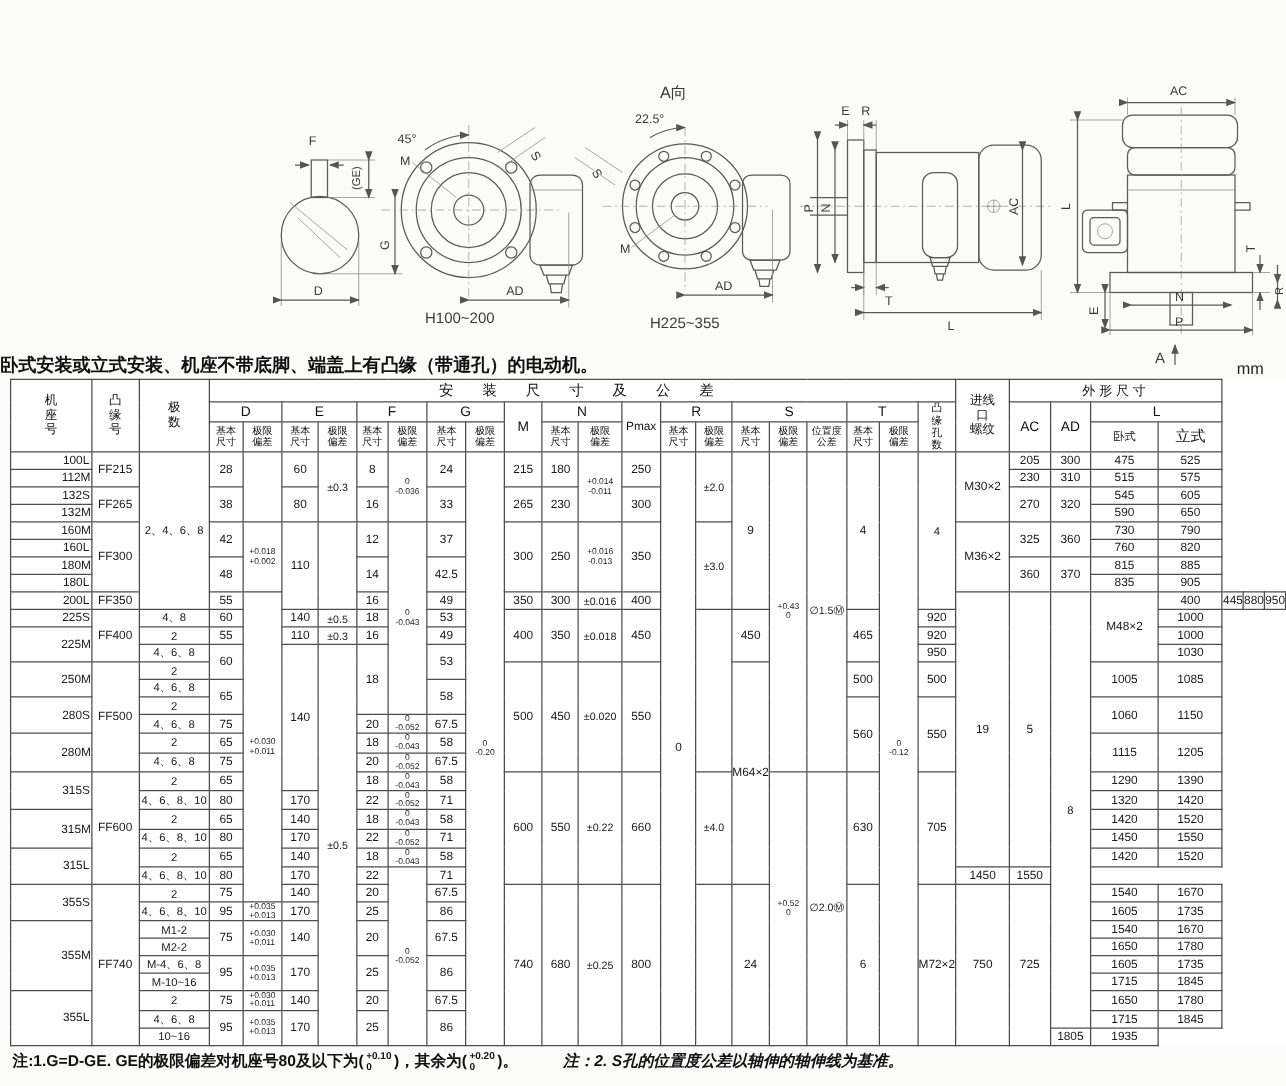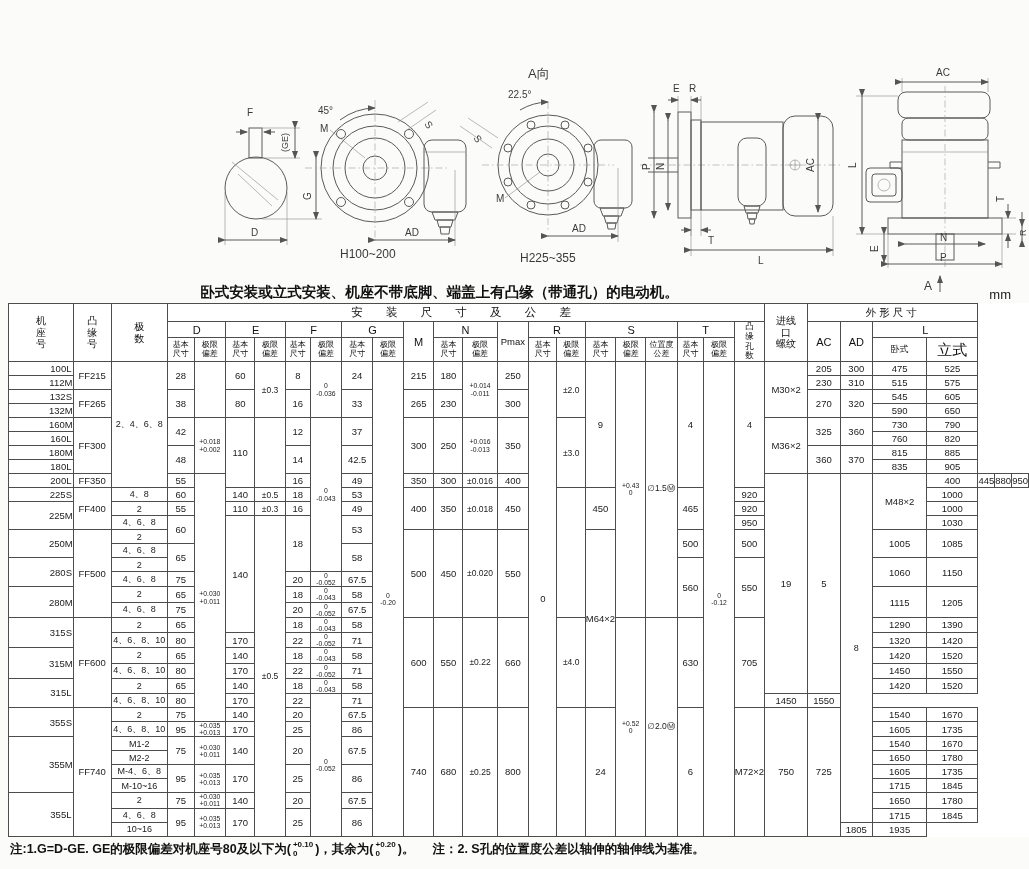--- a/index.html
+++ b/index.html
@@ -4,41 +4,41 @@
 <style>
   html,body{margin:0;padding:0;background:#fbfbfa;width:1029px;height:869px;overflow:hidden;
     font-family:"Liberation Sans","DejaVu Sans",sans-serif;color:#222;}
   #stage{position:relative;width:1029px;height:869px;background:#fbfbfa;}
   #title{position:absolute;left:56px;top:18px;font-size:18px;font-weight:bold;color:#cf1313;letter-spacing:1px;}
   #drawings{position:absolute;left:0;top:40px;width:1029px;height:262px;}
   svg text{font-family:"Liberation Sans","DejaVu Sans",sans-serif;fill:#3a3a3a;}
   .dline{stroke:#5a5a5a;stroke-width:1;fill:none;}
   .thin{stroke:#8a8a8a;stroke-width:.6;fill:none;}
   .cl{stroke:#9a9a9a;stroke-width:.6;stroke-dasharray:7 3 1.5 3;fill:none;}
-  #caption{position:absolute;left:11px;top:283px;width:857px;text-align:center;font-size:14.5px;font-weight:bold;color:#111;}
+  #caption{position:absolute;left:0;top:283px;width:857px;font-size:14.5px;font-weight:bold;color:#111;}
   #unit{position:absolute;right:18px;top:287px;font-size:13px;color:#222;}
   table#dims{position:absolute;left:8px;top:303px;border-collapse:collapse;table-layout:fixed;background:#fff;}
   #dims th,#dims td{border:1px solid #4d4d4d;padding:0;text-align:center;vertical-align:middle;overflow:hidden;}
   #dims thead th{font-weight:normal;color:#111;background:#fff;}
   .hv{white-space:pre-line;font-size:10px;line-height:1.15;}
   .grp{font-size:11px;}
   .sub{white-space:pre-line;font-size:8px;line-height:1.1;}
   .banner{font-size:11.5px;letter-spacing:10px;height:17px;}
   .outline{font-size:10.5px;letter-spacing:3px;}
   #dims tbody td{height:13px;font-size:9.5px;color:#1a1a1a;}
   #dims td.num{font-size:9.5px;}
   #dims td.t1{font-size:8.5px;}
   #dims td.t2{font-size:6.8px;line-height:1.05;white-space:pre-line;}
   #dims td.frame{font-size:9.5px;padding-left:40px;}
   #dims td.poles{font-size:9px;margin-left:37px;}
   #dims td.holes{font-size:9px;}
   #notes{position:absolute;left:10px;top:841px;width:1012px;font-size:12.5px;font-weight:bold;color:#111;display:flex;align-items:center;}
   .frac{display:inline-block;white-space:pre-line;font-size:8px;line-height:1.05;text-align:left;vertical-align:middle;margin:0 2px;font-weight:bold;}
   .nseg{white-space:pre;}
-  #note2{margin-left:18px;}
+  #note2{margin-left:36px;font-style:italic;}
 </style>
 </head>
 <body>
 <div id="stage">
 
 
 <div id="drawings">
 <svg width="1029" height="262" viewBox="0 0 1029 262">
   <defs>
     <marker id="ar" markerWidth="8" markerHeight="6" refX="7" refY="3" orient="auto">
@@ -337,21 +337,21 @@
 尺寸</th>
       <th class="sub">极限
 偏差</th>
       <th class="sub">位置度
 公差</th>
       <th class="sub">基本
 尺寸</th>
       <th class="sub">极限
 偏差</th>
       <th class="sub" style="font-size:9px">卧式</th>
-      <th class="sub" style="font-size:15px">立式</th>
+      <th class="sub" style="font-size:12px">立式</th>
     </tr>
   </thead>
   <tbody id="tbody">
         <tr>
           <td class="frame">100L</td>
           <td rowspan="2" class="num">FF215</td>
           <td rowspan="9" class="poles">2、4、6、8</td>
           <td rowspan="2" class="num">28</td>
           <td rowspan="4" class="t1"></td>
           <td rowspan="2" class="num">60</td>

